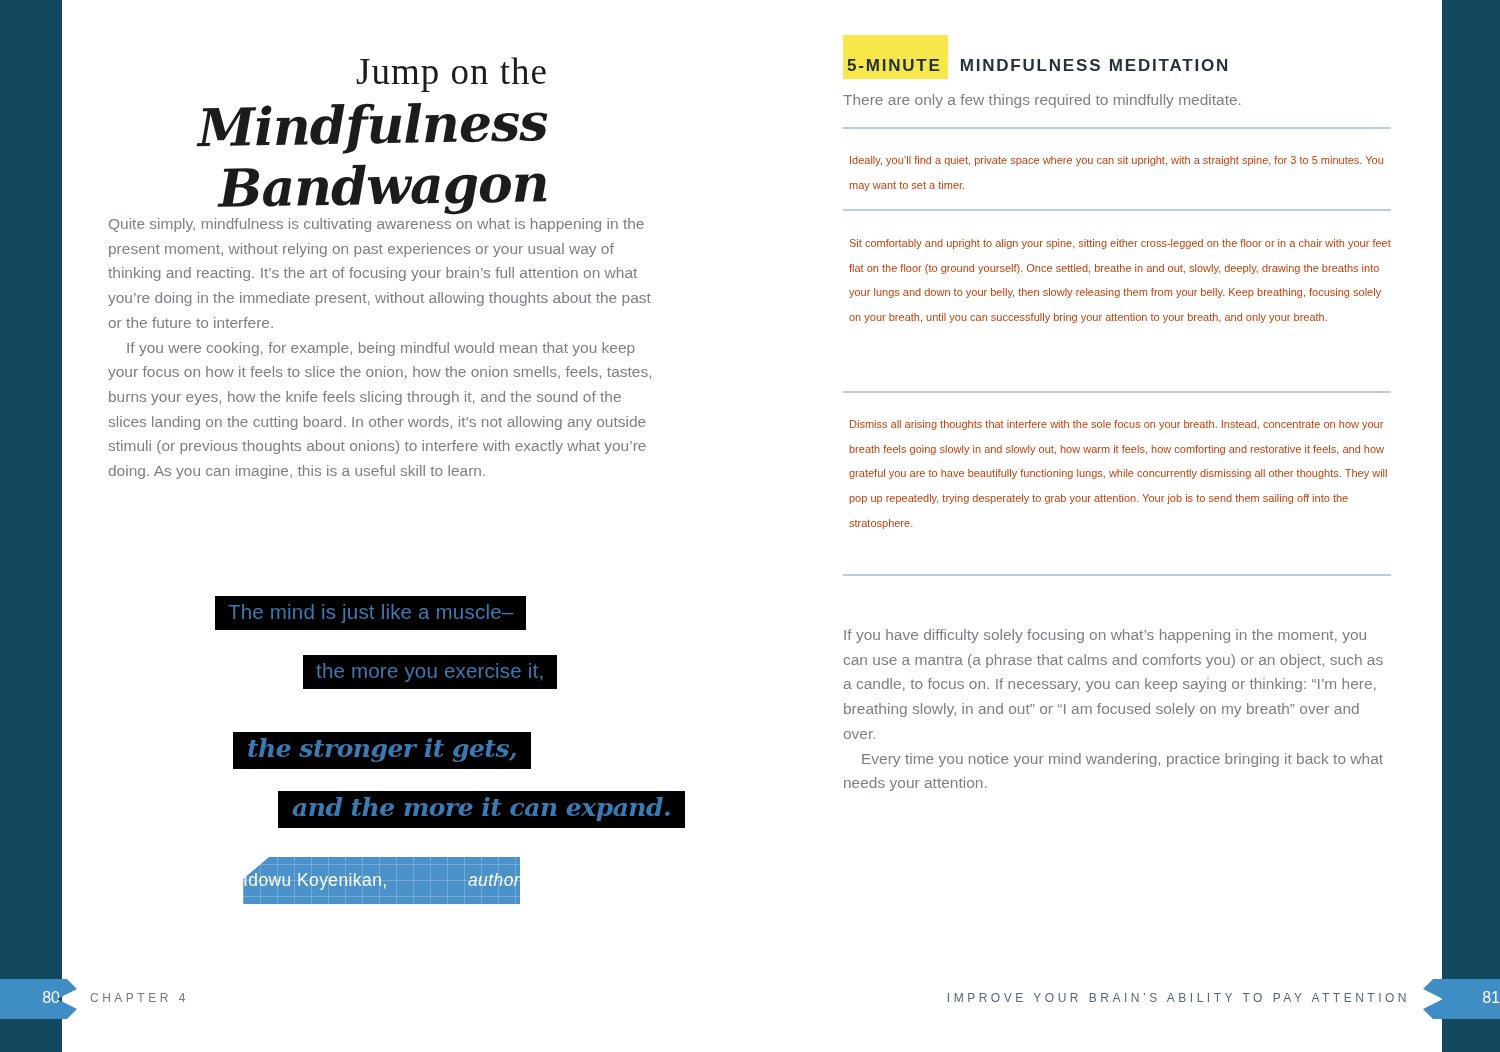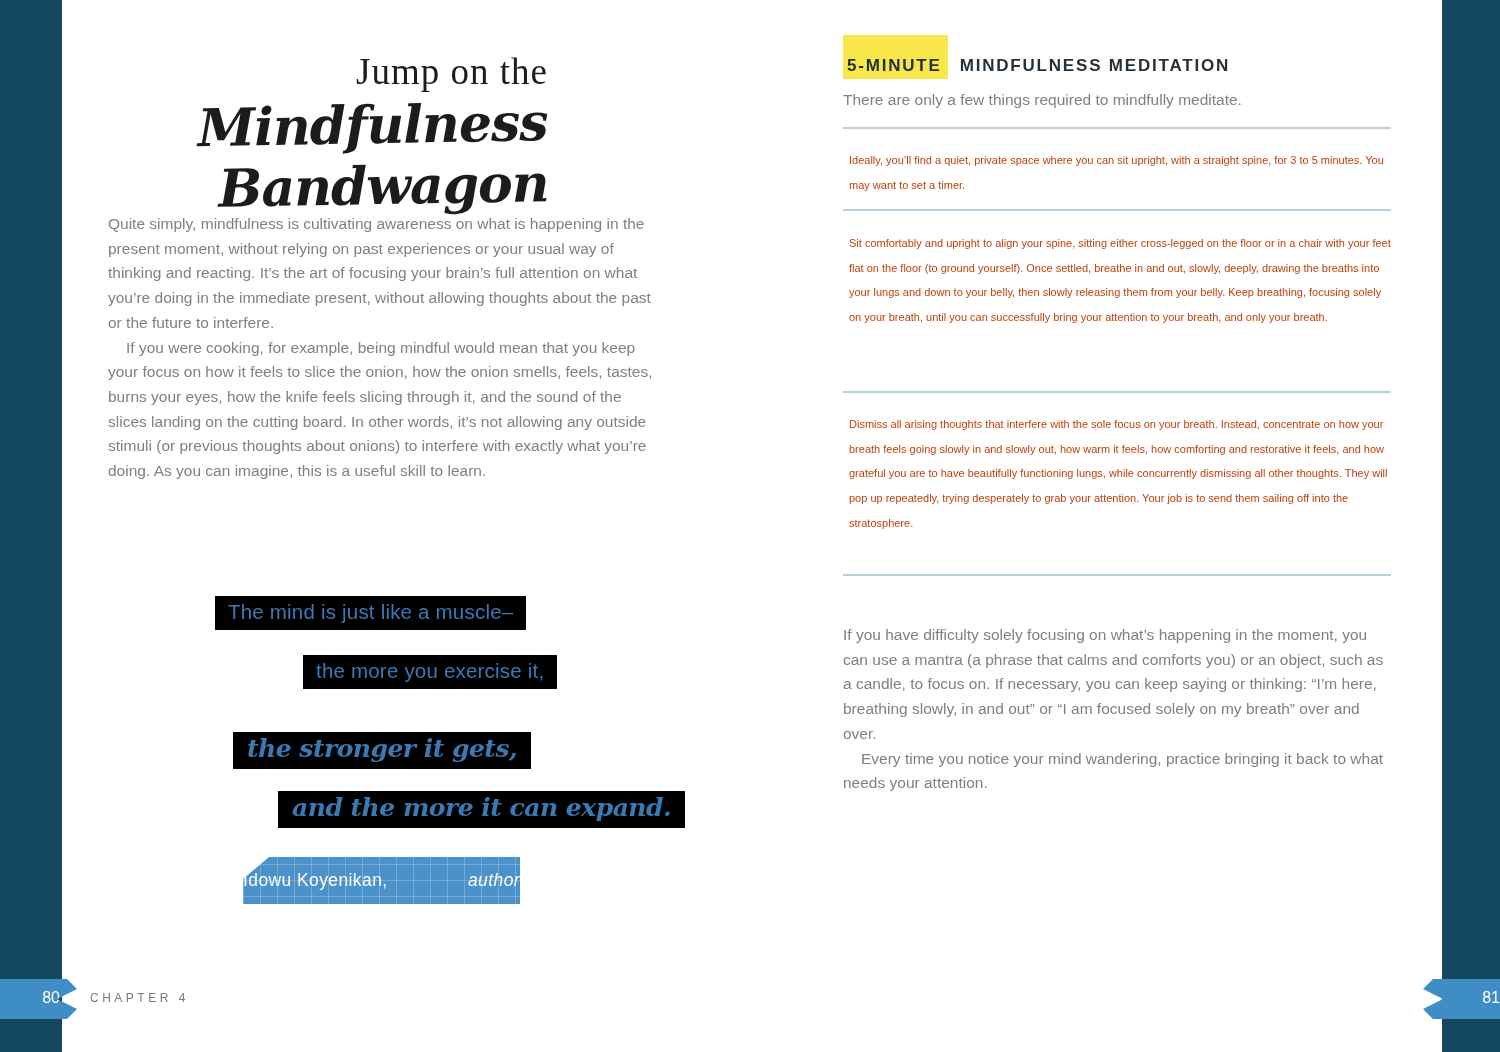--- a/index.html
+++ b/index.html
@@ -124,17 +124,18 @@
   <div class="closing">
     <p>If you have difficulty solely focusing on what’s happening in the moment, you can use a mantra (a phrase that calms and comforts you) or an object, such as a candle, to focus on. If necessary, you can keep saying or thinking: “I’m here, breathing slowly, in and out” or “I am focused solely on my breath” over and over.</p>
     <p class="indent">Every time you notice your mind wandering, practice bringing it back to what needs your attention.</p>
   </div>
 
   <div class="ribbon ribbon-left">
     <span>80</span>
   </div>
   <div class="footer-label footer-left">CHAPTER 4</div>
 
+  <div class="footer-label footer-right">IMPROVE YOUR BRAIN’S ABILITY TO PAY ATTENTION</div>
   <div class="ribbon ribbon-right">
     <span>81</span>
   </div>
 
 </div>
 
 </body></html>

